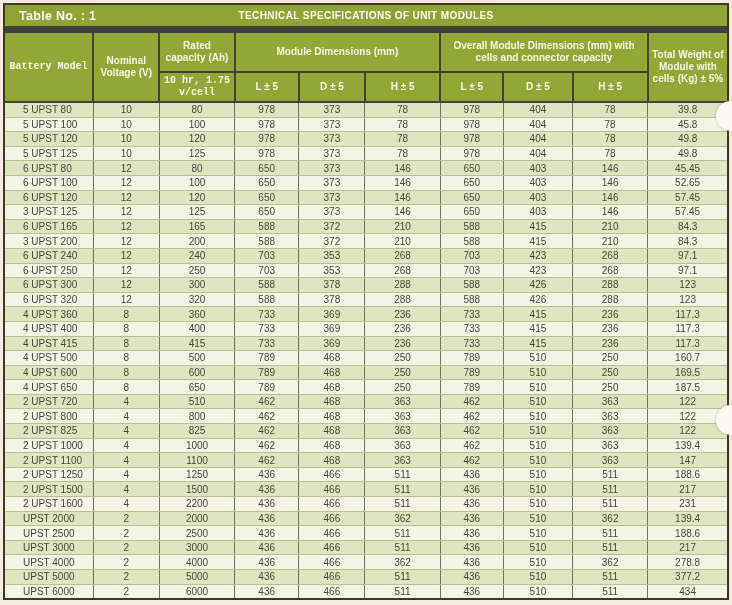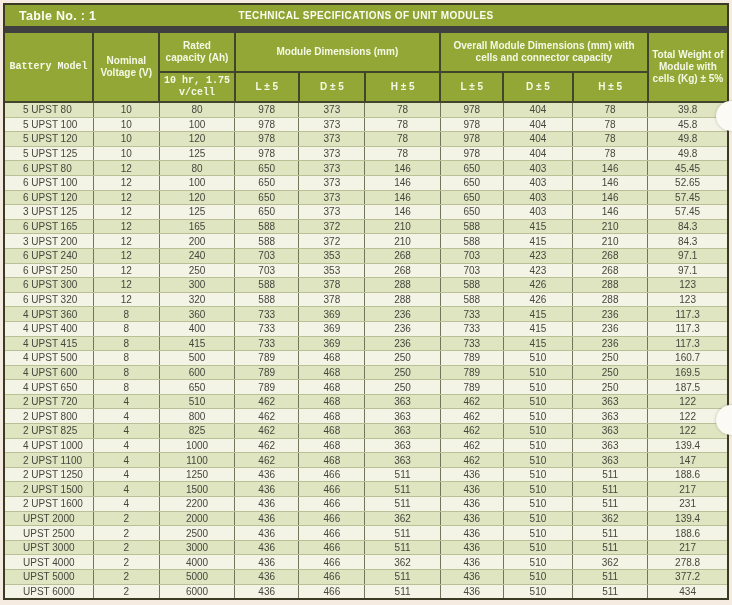--- a/index.html
+++ b/index.html
@@ -396,21 +396,21 @@
           <td>825</td>
           <td>462</td>
           <td>468</td>
           <td>363</td>
           <td>462</td>
           <td>510</td>
           <td>363</td>
           <td>122</td>
         </tr>
         <tr class="cream">
-          <td class="model">4 UPST 1000</td>
+          <td class="model">2 UPST 1000</td>
           <td>4</td>
           <td>1000</td>
           <td>462</td>
           <td>468</td>
           <td>363</td>
           <td>462</td>
           <td>510</td>
           <td>363</td>
           <td>139.4</td>
         </tr>

